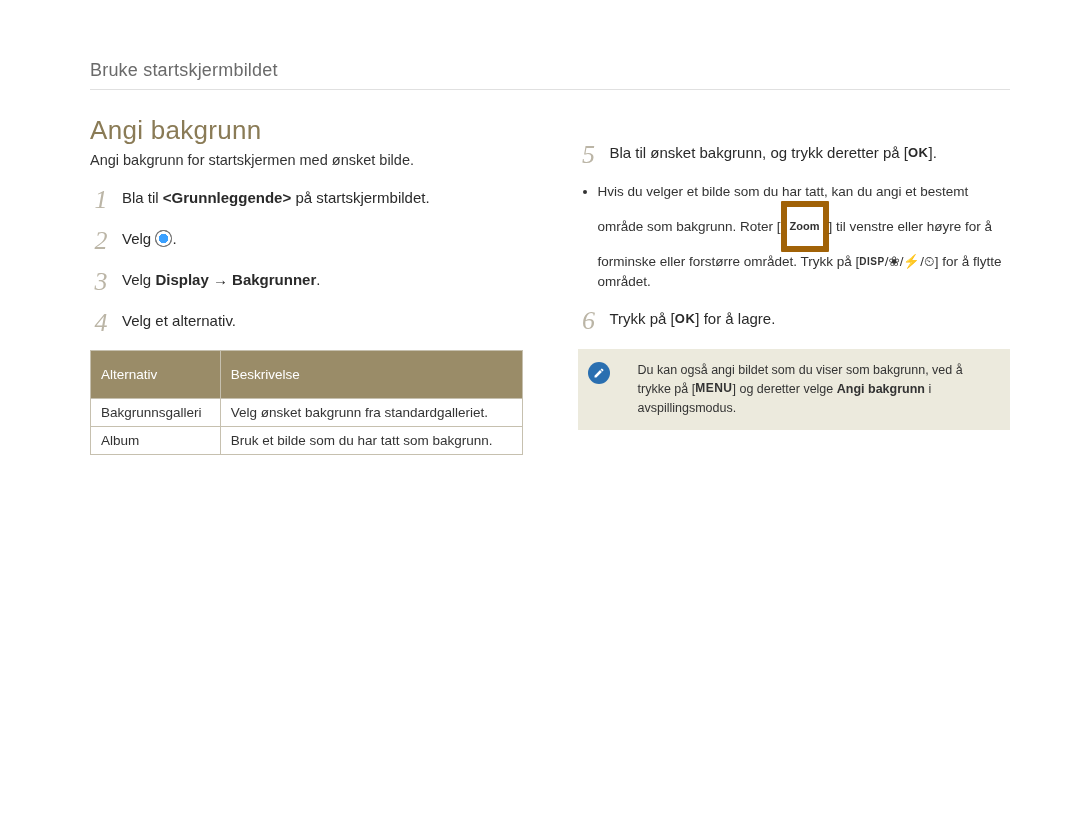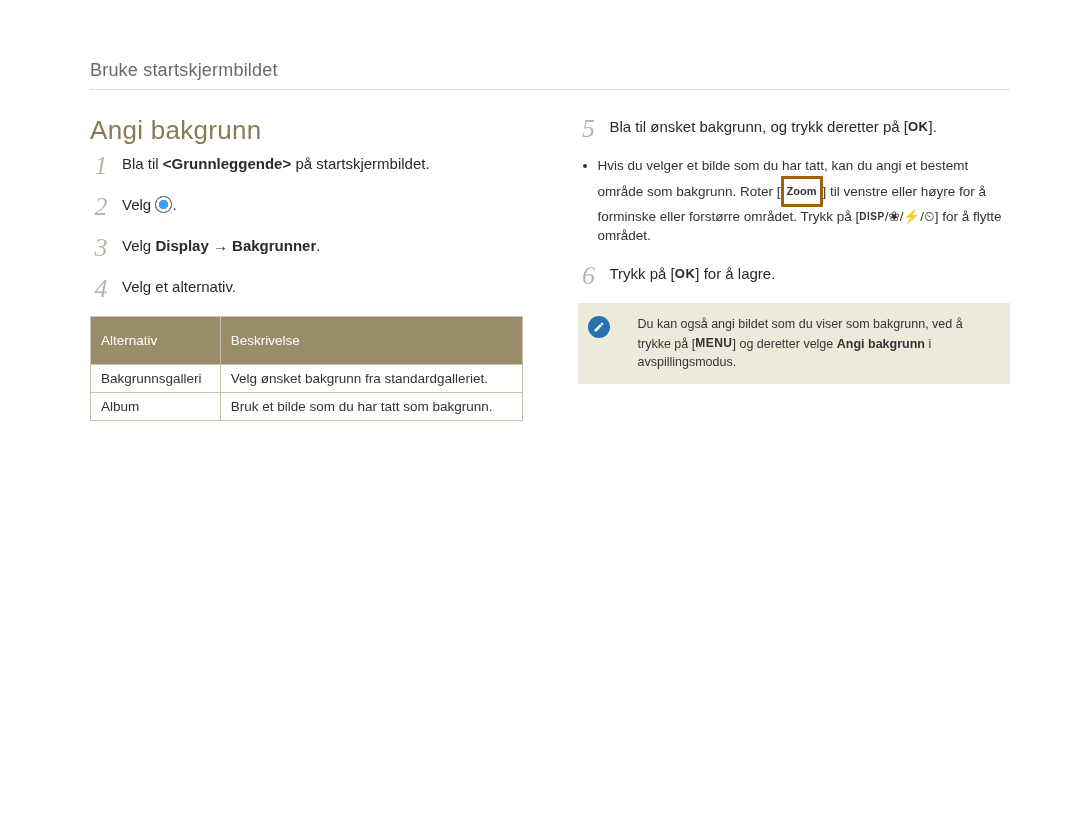--- a/index.html
+++ b/index.html
@@ -24,20 +24,21 @@
     font-weight: 300;
     color: #6a6a6a;
     letter-spacing: .2px;
     border-bottom: 1px solid #e0e0e0;
     padding-bottom: 8px;
     margin-bottom: 25px;
   }
   .columns {
     display: flex;
     gap: 55px;
+    align-items: center;
   }
   .col {
     flex: 1 1 0;
     min-width: 0;
   }
   h2.section-title {
     margin: 0 0 6px 0;
     font-size: 26px;
     font-weight: 400;
     color: #8a7b56;
@@ -84,21 +85,21 @@
     vertical-align: 1px;
     letter-spacing: .5px;
   }
   .icon-disp {
     display:inline-block;font-weight:700;font-size:10px;vertical-align:1px;letter-spacing:.5px;
   }
   .icon-menu {
     display:inline-block;font-weight:700;font-size:12px;vertical-align:1px;letter-spacing:.5px;
   }
   .icon-zoom {
-    display:inline-block;border:3px solid #a16207;border-radius:1px;padding:5px 3px;font-weight:700;font-size:11px;line-height:15px;vertical-align:1px;
+    display:inline-block;border:6px solid #a16207;border-radius:1px;padding:12px 3px;font-weight:700;font-size:11px;line-height:15px;vertical-align:1px;
   }
   .icon-app {
     display:inline-block;
     width:17px;height:17px;
     border-radius:50%;
     background: radial-gradient(circle at 50% 50%, #3aa0ff 0 40%, #fff 41% 60%, #888 61%);
     box-shadow: 0 0 0 1px #777 inset;
     vertical-align: -3px;
   }
   table.opt {
@@ -170,20 +171,21 @@
 <body>
 
 <div class="page">
 
   <div class="breadcrumb">Bruke startskjermbildet</div>
 
   <div class="columns">
 
     <div class="col">
       <h2 class="section-title">Angi bakgrunn</h2>
+      <p class="intro">Angi bakgrunn for startskjermen med ønsket bilde.</p>
 
       <ol class="steps">
         <li>
           <span class="step-num">1</span>
           <span class="step-text">
             <span>Bla til </span><span class="b">&lt;Grunnleggende&gt;</span><span> på startskjermbildet.</span>
           </span>
         </li>
         <li>
           <span class="step-num">2</span>

